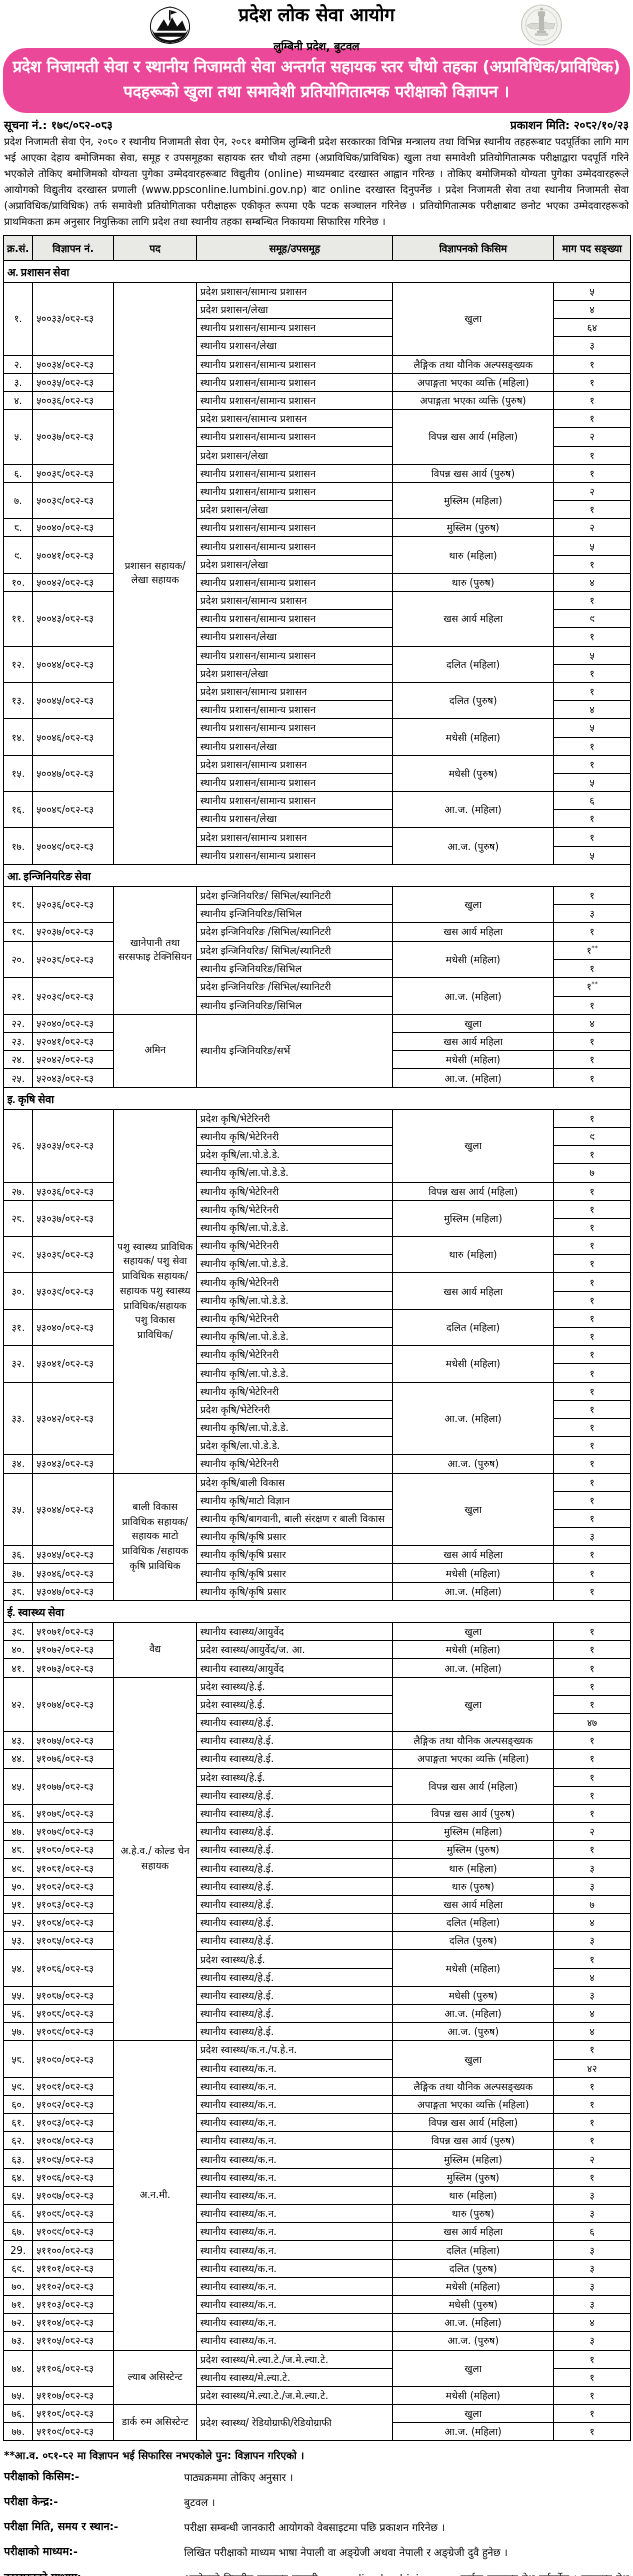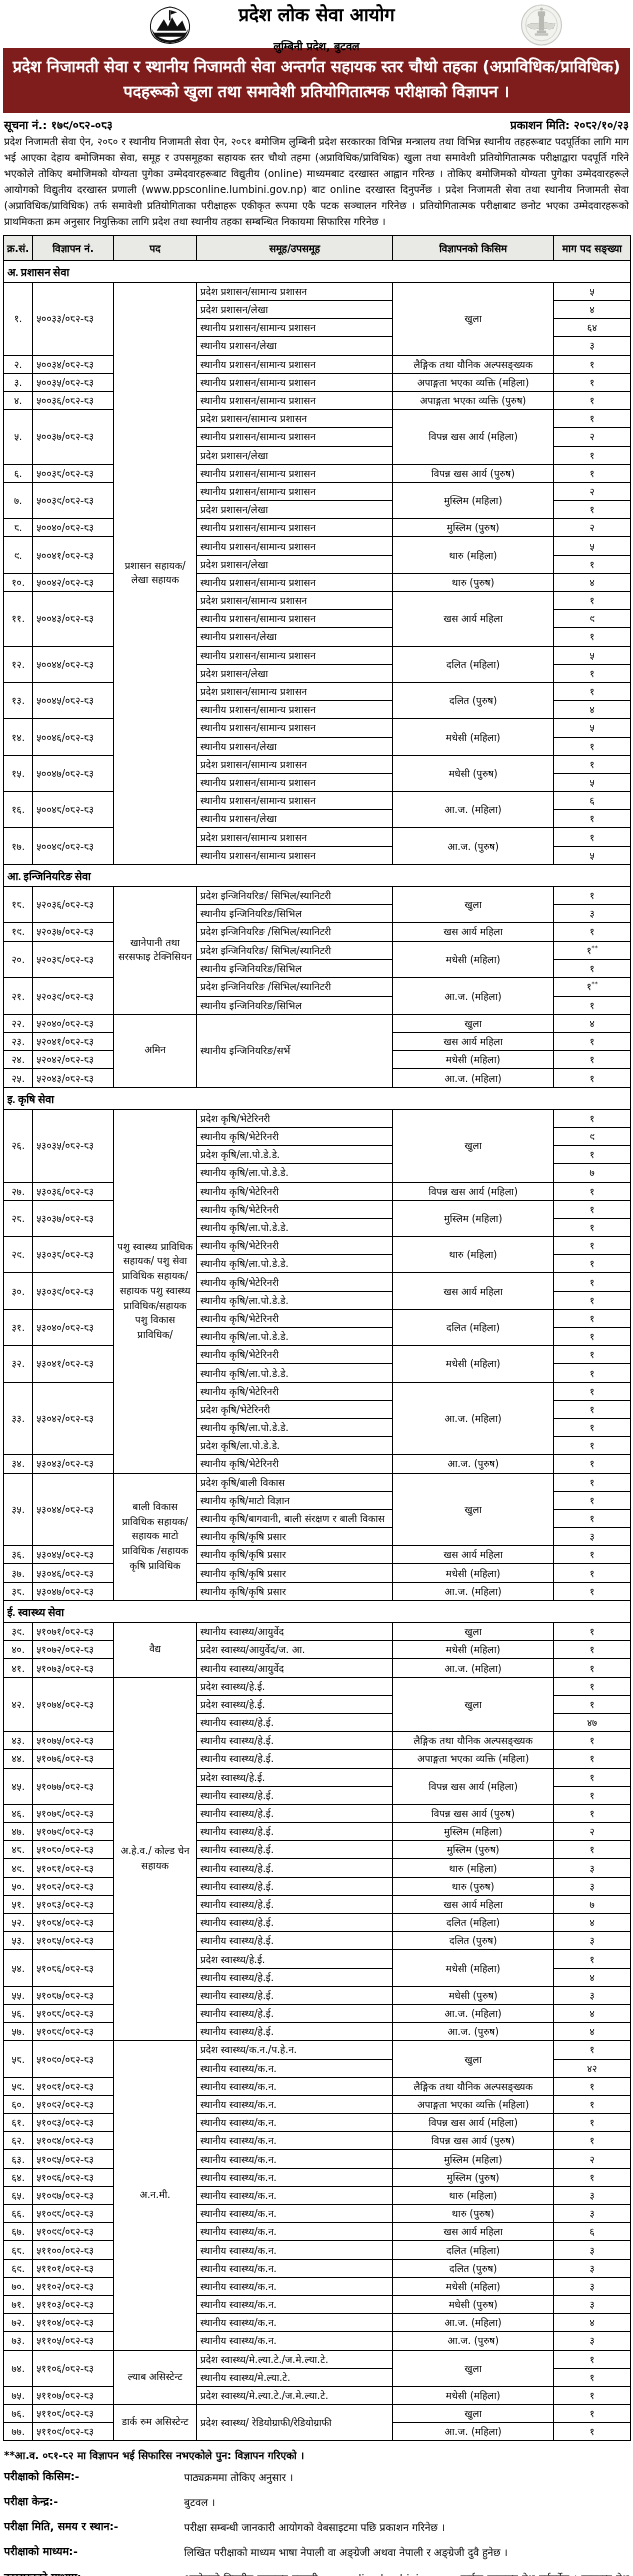--- a/index.html
+++ b/index.html
@@ -9,21 +9,21 @@
 
   
   .hdr{position:relative;height:44px;}
   .hdr-center{position:absolute;left:0;right:0;top:2.1px;text-align:center;}
   .org-title{font-size:18.5px;font-weight:bold;line-height:1.1;}
   .org-sub{font-size:11px;font-weight:bold;margin-top:12px;}
   .emblem-left{position:absolute;left:138px;top:1px;width:58px;height:42px;}
   .emblem-right{position:absolute;left:510px;top:1px;width:57px;height:42px;}
 
   
-  .banner{background:#7f1d1d;color:#fff;text-align:center;padding:7.2px 4.1px 8.2px 4.1px;margin-top:1px;}
+  .banner{background:#ec4899;color:#fff;text-align:center;padding:7.2px 4.1px 8.2px 4.1px;margin-top:1px;border-radius:23px;}
   .banner div{font-size:16px;font-weight:bold;line-height:1.55;}
 
   
   .notice-line{display:flex;justify-content:space-between;align-items:baseline;margin:4.1px 1px 1px 1px;}
   .notice-line span{font-size:11.3px;font-weight:bold;}
 
   
   .intro{font-size:10px;line-height:16px;text-align:justify;margin:2.1px 1px 5.2px 1px;}
 
   
@@ -745,21 +745,21 @@
           <td class="c6">३</td>
         </tr>
         <tr>
           <td class="c1" rowspan="1">६७.</td>
           <td class="c2" rowspan="1">५१०९९/०८२-८३</td>
           <td class="c4">स्थानीय स्वास्थ्य/क.न.</td>
           <td class="c5" rowspan="1">खस आर्य महिला</td>
           <td class="c6">६</td>
         </tr>
         <tr>
-          <td class="c1" rowspan="1">६८.</td>
+          <td class="c1" rowspan="1">29.</td>
           <td class="c2" rowspan="1">५११००/०८२-८३</td>
           <td class="c4">स्थानीय स्वास्थ्य/क.न.</td>
           <td class="c5" rowspan="1">दलित (महिला)</td>
           <td class="c6">३</td>
         </tr>
         <tr>
           <td class="c1" rowspan="1">६९.</td>
           <td class="c2" rowspan="1">५११०१/०८२-८३</td>
           <td class="c4">स्थानीय स्वास्थ्य/क.न.</td>
           <td class="c5" rowspan="1">दलित (पुरुष)</td>

